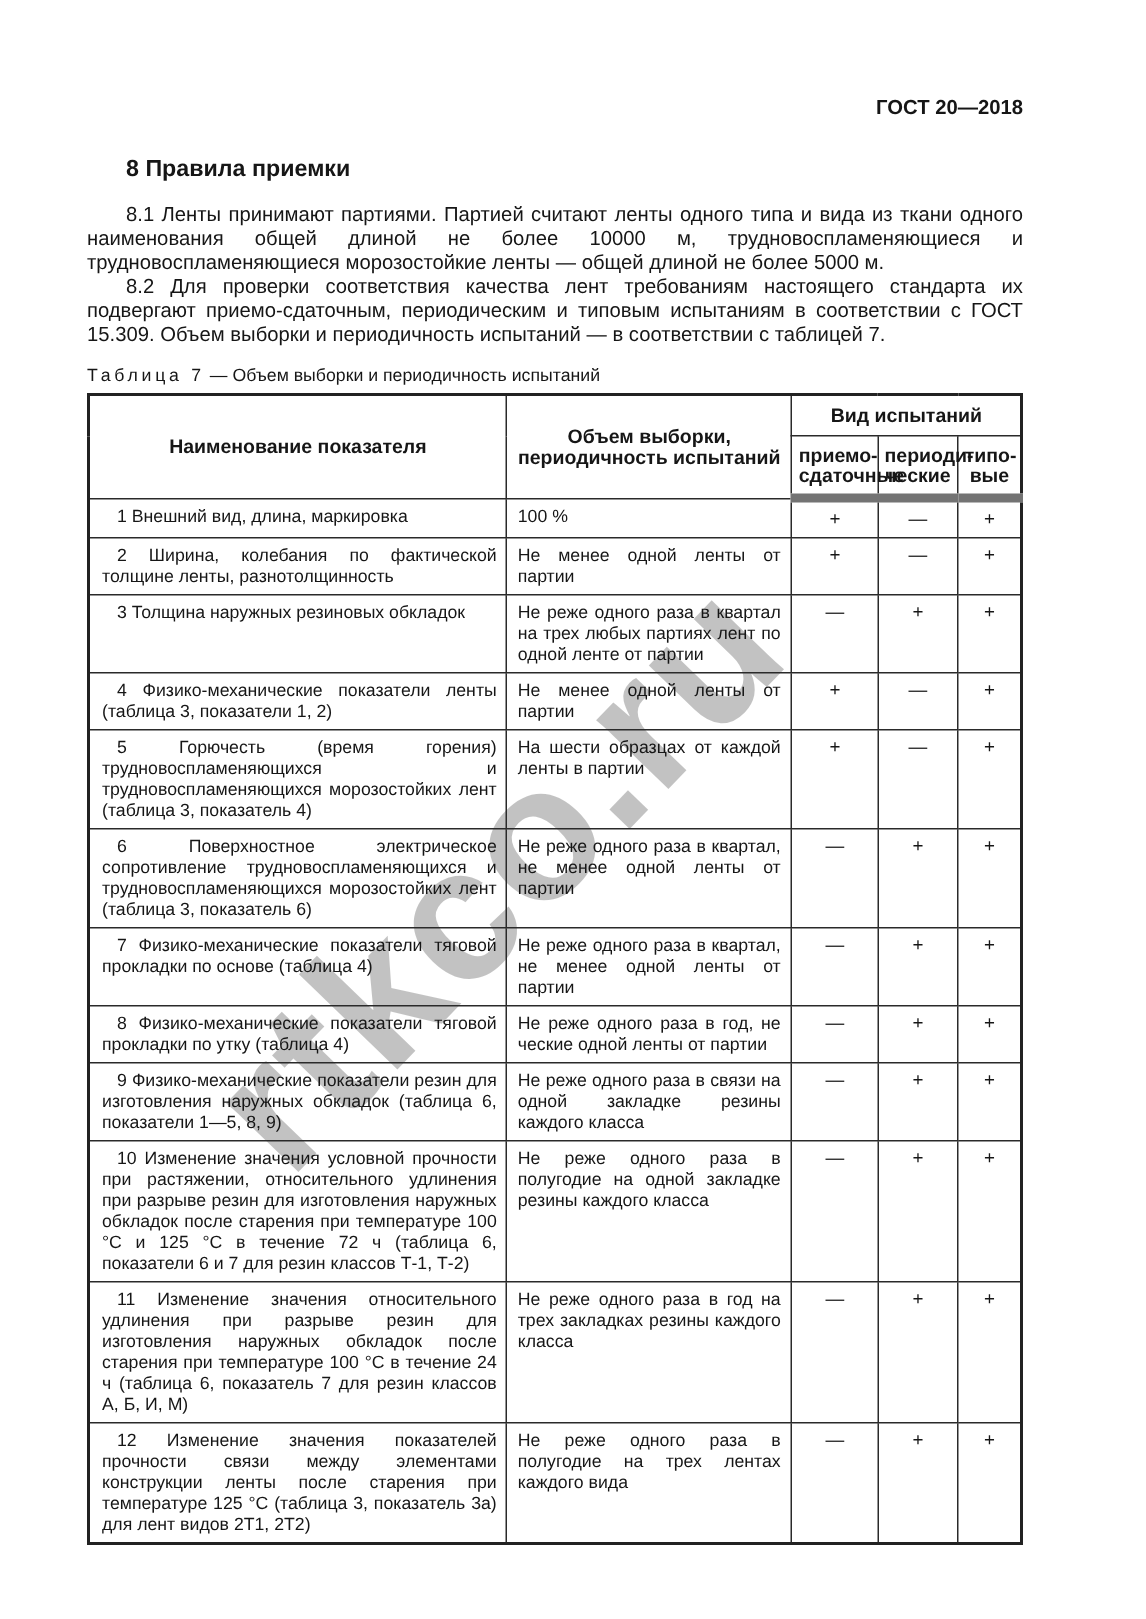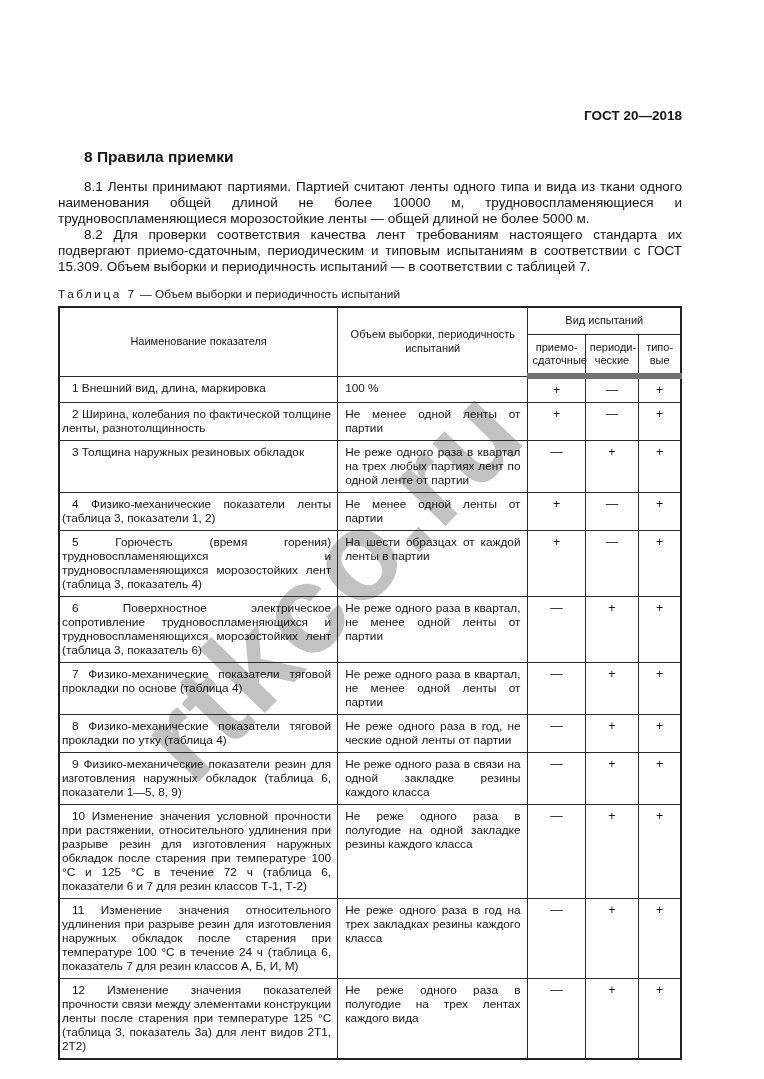--- a/index.html
+++ b/index.html
@@ -25,21 +25,20 @@
   }
   .content {
     position:relative;
     z-index:1;
     padding:64px 82px 0 58px; 
   }
   .doc-code {
     text-align:right;
     font-weight:bold;
     font-size:13.5px;
-    margin-top:44px;
   }
   .section-heading {
     margin:25px 0 0 26px;
     font-size:15.5px;
     font-weight:bold;
   }
   .body-par {
     margin:13px 0 0 0;
     font-size:13.5px;
     line-height:16px;
@@ -56,39 +55,39 @@
     width:100%;
     margin-top:5px;
     border-collapse:collapse;
     table-layout:fixed;
     border:2px solid #222;
   }
   .main-table th, .main-table td {
     border:1px solid #2a2a2a;
   }
   .main-table th {
-    font-weight:normal;
-    font-size:11px;
+    font-weight:bold;
+    font-size:13px;
     line-height:13.5px;
     text-align:center;
     vertical-align:middle;
     padding:3px 4px;
   }
   tr.subhead th { border-bottom:6px solid #737373; height:32px; }
   tr.grouphead th { height:20px; }
   .main-table td {
     font-size:11.8px;
     line-height:14px;
     vertical-align:top;
     padding:4px 7px 5px 7px;
   }
   td.c-name {
     text-align:justify;
     text-indent:10px;
-    padding-left:2px;
+    padding-left:8px;
     padding-right:6px;
   }
   td.c-scope { text-align:justify; }
   td.c-mark {
     text-align:center;
     font-size:12.5px;
     padding-left:2px;
     padding-right:2px;
   }
   .page-number {

